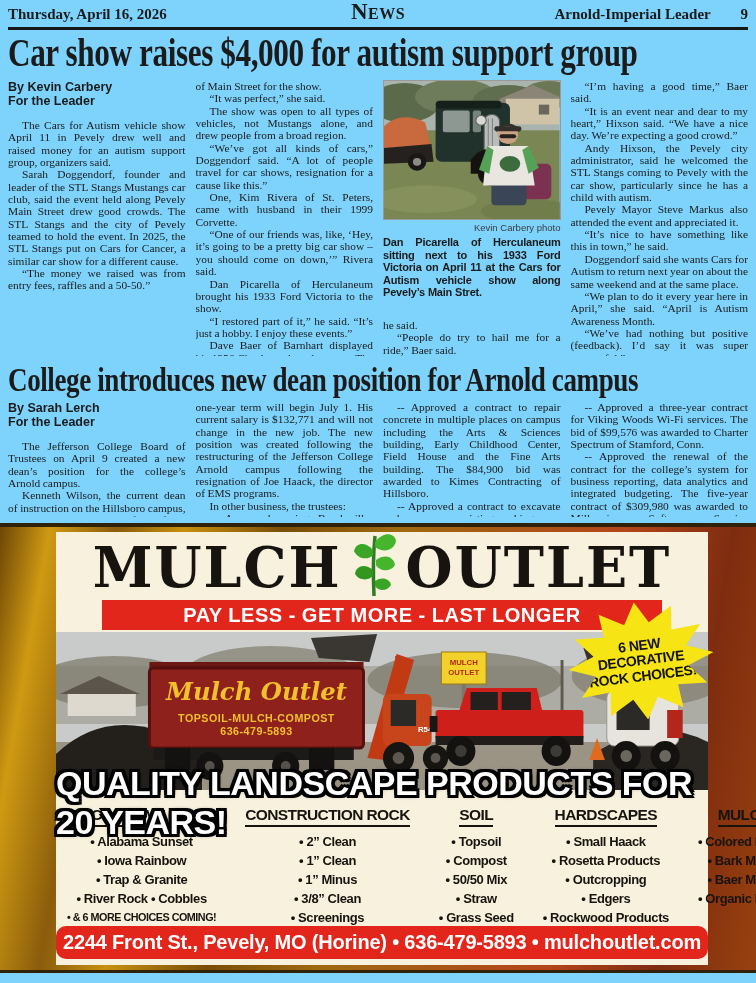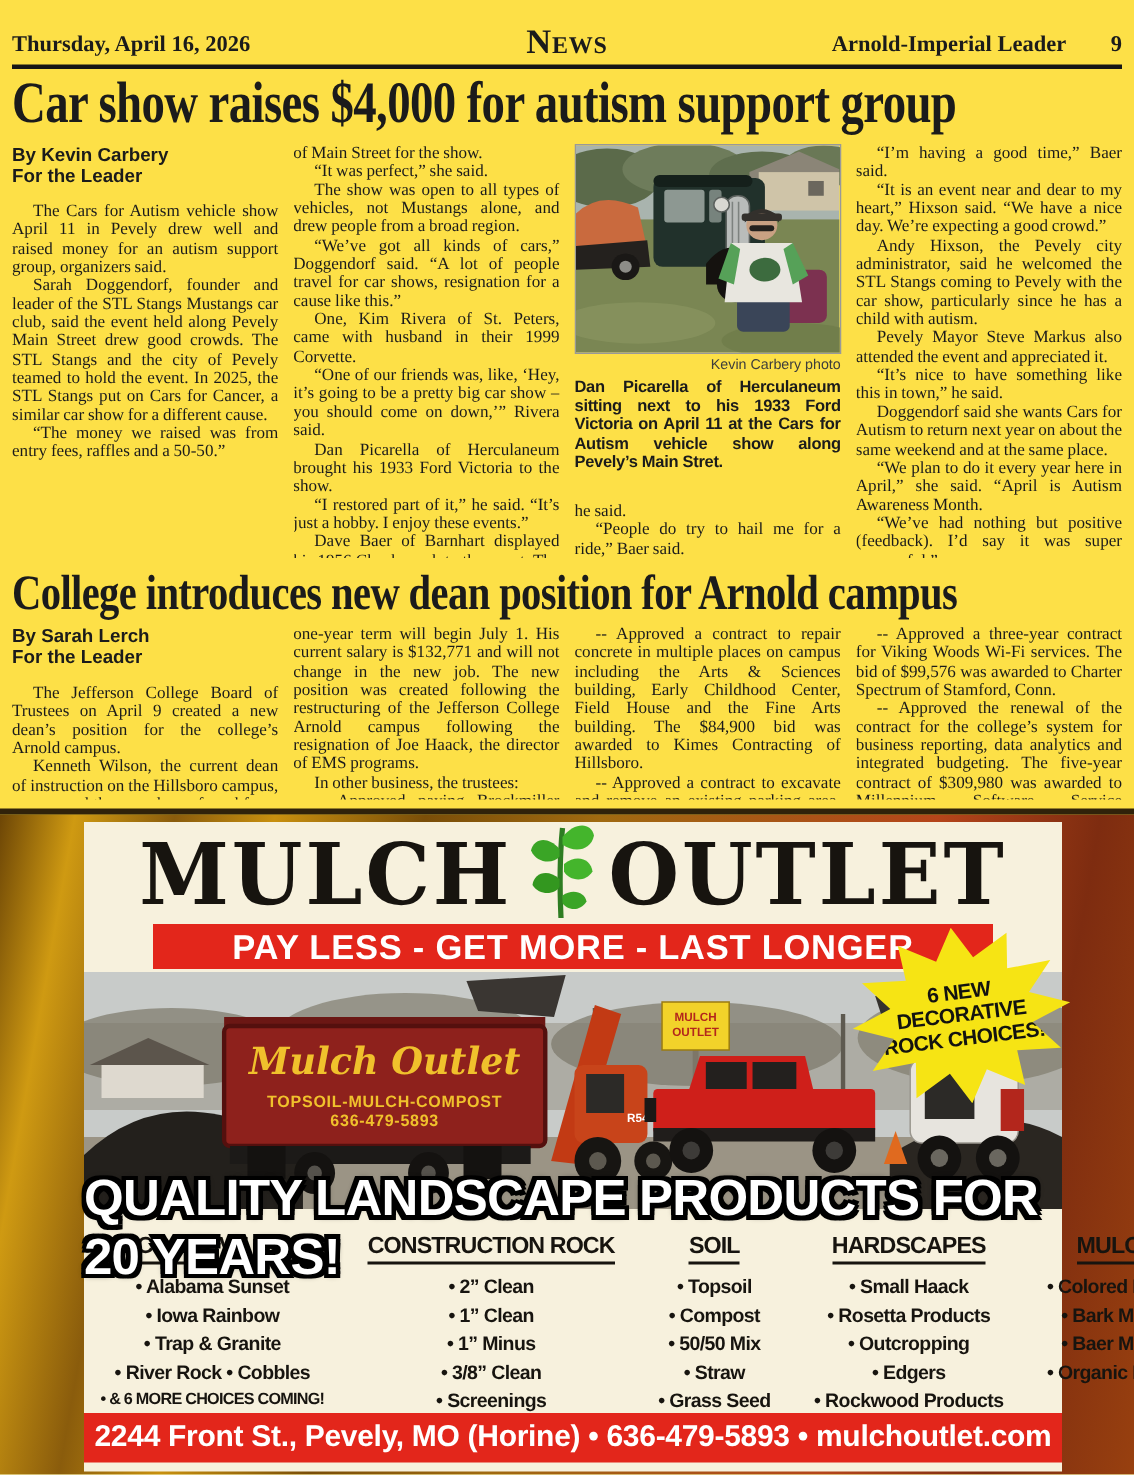--- a/index.html
+++ b/index.html
@@ -1,20 +1,20 @@
 <!DOCTYPE html>
 <html><head>
 <meta charset="utf-8">
 <style>
   * { box-sizing: border-box; margin: 0; padding: 0; }
   html,body { background:#d8d8d4; }
   body { width:756px; height:983px; margin:0 auto; }
   .page {
-    width:756px; height:983px; background:#fde047; color:#1b1b1b;
-    font-family:"Liberation Serif", serif; overflow:hidden; padding-top:16px; position:relative;
+    width:756px; height:983px; background:#7dd3fc; color:#1b1b1b;
+    font-family:"Liberation Serif", serif; overflow:hidden; padding-top:0; position:relative;
   }
 
   
   .masthead {
     margin:0 8px; height:30px; position:relative;
     border-bottom:3px solid #161616;
     font-weight:bold; font-size:15px;
     display:flex; justify-content:space-between; align-items:flex-end; padding-bottom:4px;
   }
   .mh-section {
@@ -61,21 +61,21 @@
 
   .ad-logo { height:66px; display:flex; align-items:center; justify-content:center; gap:6px; padding-top:4px; }
   .ad-logo .word {
     font-family:"DejaVu Serif", serif; font-weight:bold; font-size:54px; line-height:56px;
     letter-spacing:2px; color:#17140f; transform:scaleY(1.05);
   }
   .leaf-wrap { width:52px; height:66px; margin-top:-4px; }
 
   .ad-tagline {
     width:560px; height:30px; margin:2px auto 0 auto; background:#e3261b;
-    color:#fff; font-family:"Liberation Sans", sans-serif; font-weight:bold; font-size:23px;
+    color:#fff; font-family:"Liberation Sans", sans-serif; font-weight:bold; font-size:20px;
     text-align:center; line-height:30px; letter-spacing:.5px;
   }
 
   .ad-photo { width:100%; height:158px; line-height:0; margin-top:2px; }
   .ad-photo svg { width:100%; height:158px; }
 
   .burst {
     position:absolute; right:-6px; top:70px; width:146px; height:118px; z-index:5;
     background:#f6e414; transform:rotate(-7deg);
     clip-path:polygon(50% 0%,58.5% 18.1%,75% 6.7%,73.3% 26.7%,93.3% 25%,81.9% 41.5%,100% 50%,81.9% 58.5%,93.3% 75%,73.3% 73.3%,75% 93.3%,58.5% 81.9%,50% 100%,41.5% 81.9%,25% 93.3%,26.7% 73.3%,6.7% 75%,18.1% 58.5%,0% 50%,18.1% 41.5%,6.7% 25%,26.7% 26.7%,25% 6.7%,41.5% 18.1%);
@@ -102,21 +102,21 @@
   .products p {
     font-family:"Liberation Sans", sans-serif; font-weight:bold; font-size:13px; line-height:19px;
     letter-spacing:-.4px; color:#17140f; white-space:nowrap;
   }
   .products p::before { content:"•  "; }
   .products .pcol:first-child p:last-child { font-size:10.8px; letter-spacing:-.5px; }
 
   .ad-footer {
     position:absolute; left:0; right:0; bottom:6px; height:33px; background:#e3261b;
     color:#fff; font-family:"Liberation Sans", sans-serif; font-weight:bold; font-size:20px;
-    text-align:center; line-height:33px; letter-spacing:-.2px;
+    text-align:center; line-height:33px; letter-spacing:-.2px;border-radius:10px;
   }
 
   
   .truck-script { font-family:"DejaVu Serif", serif; font-style:italic; font-weight:bold; font-size:25px; fill:#f0c12c; text-anchor:middle; }
   .truck-small { font-family:"Liberation Sans", sans-serif; font-weight:bold; font-size:11px; fill:#f0c12c; text-anchor:middle; letter-spacing:.5px; }
   .sign-t { font-family:"Liberation Sans", sans-serif; font-weight:bold; font-size:8px; fill:#b3261c; text-anchor:middle; }
   .loader-t { font-family:"Liberation Sans", sans-serif; font-weight:bold; font-size:8px; fill:#fff; }
 </style>
 </head>
 <body>

